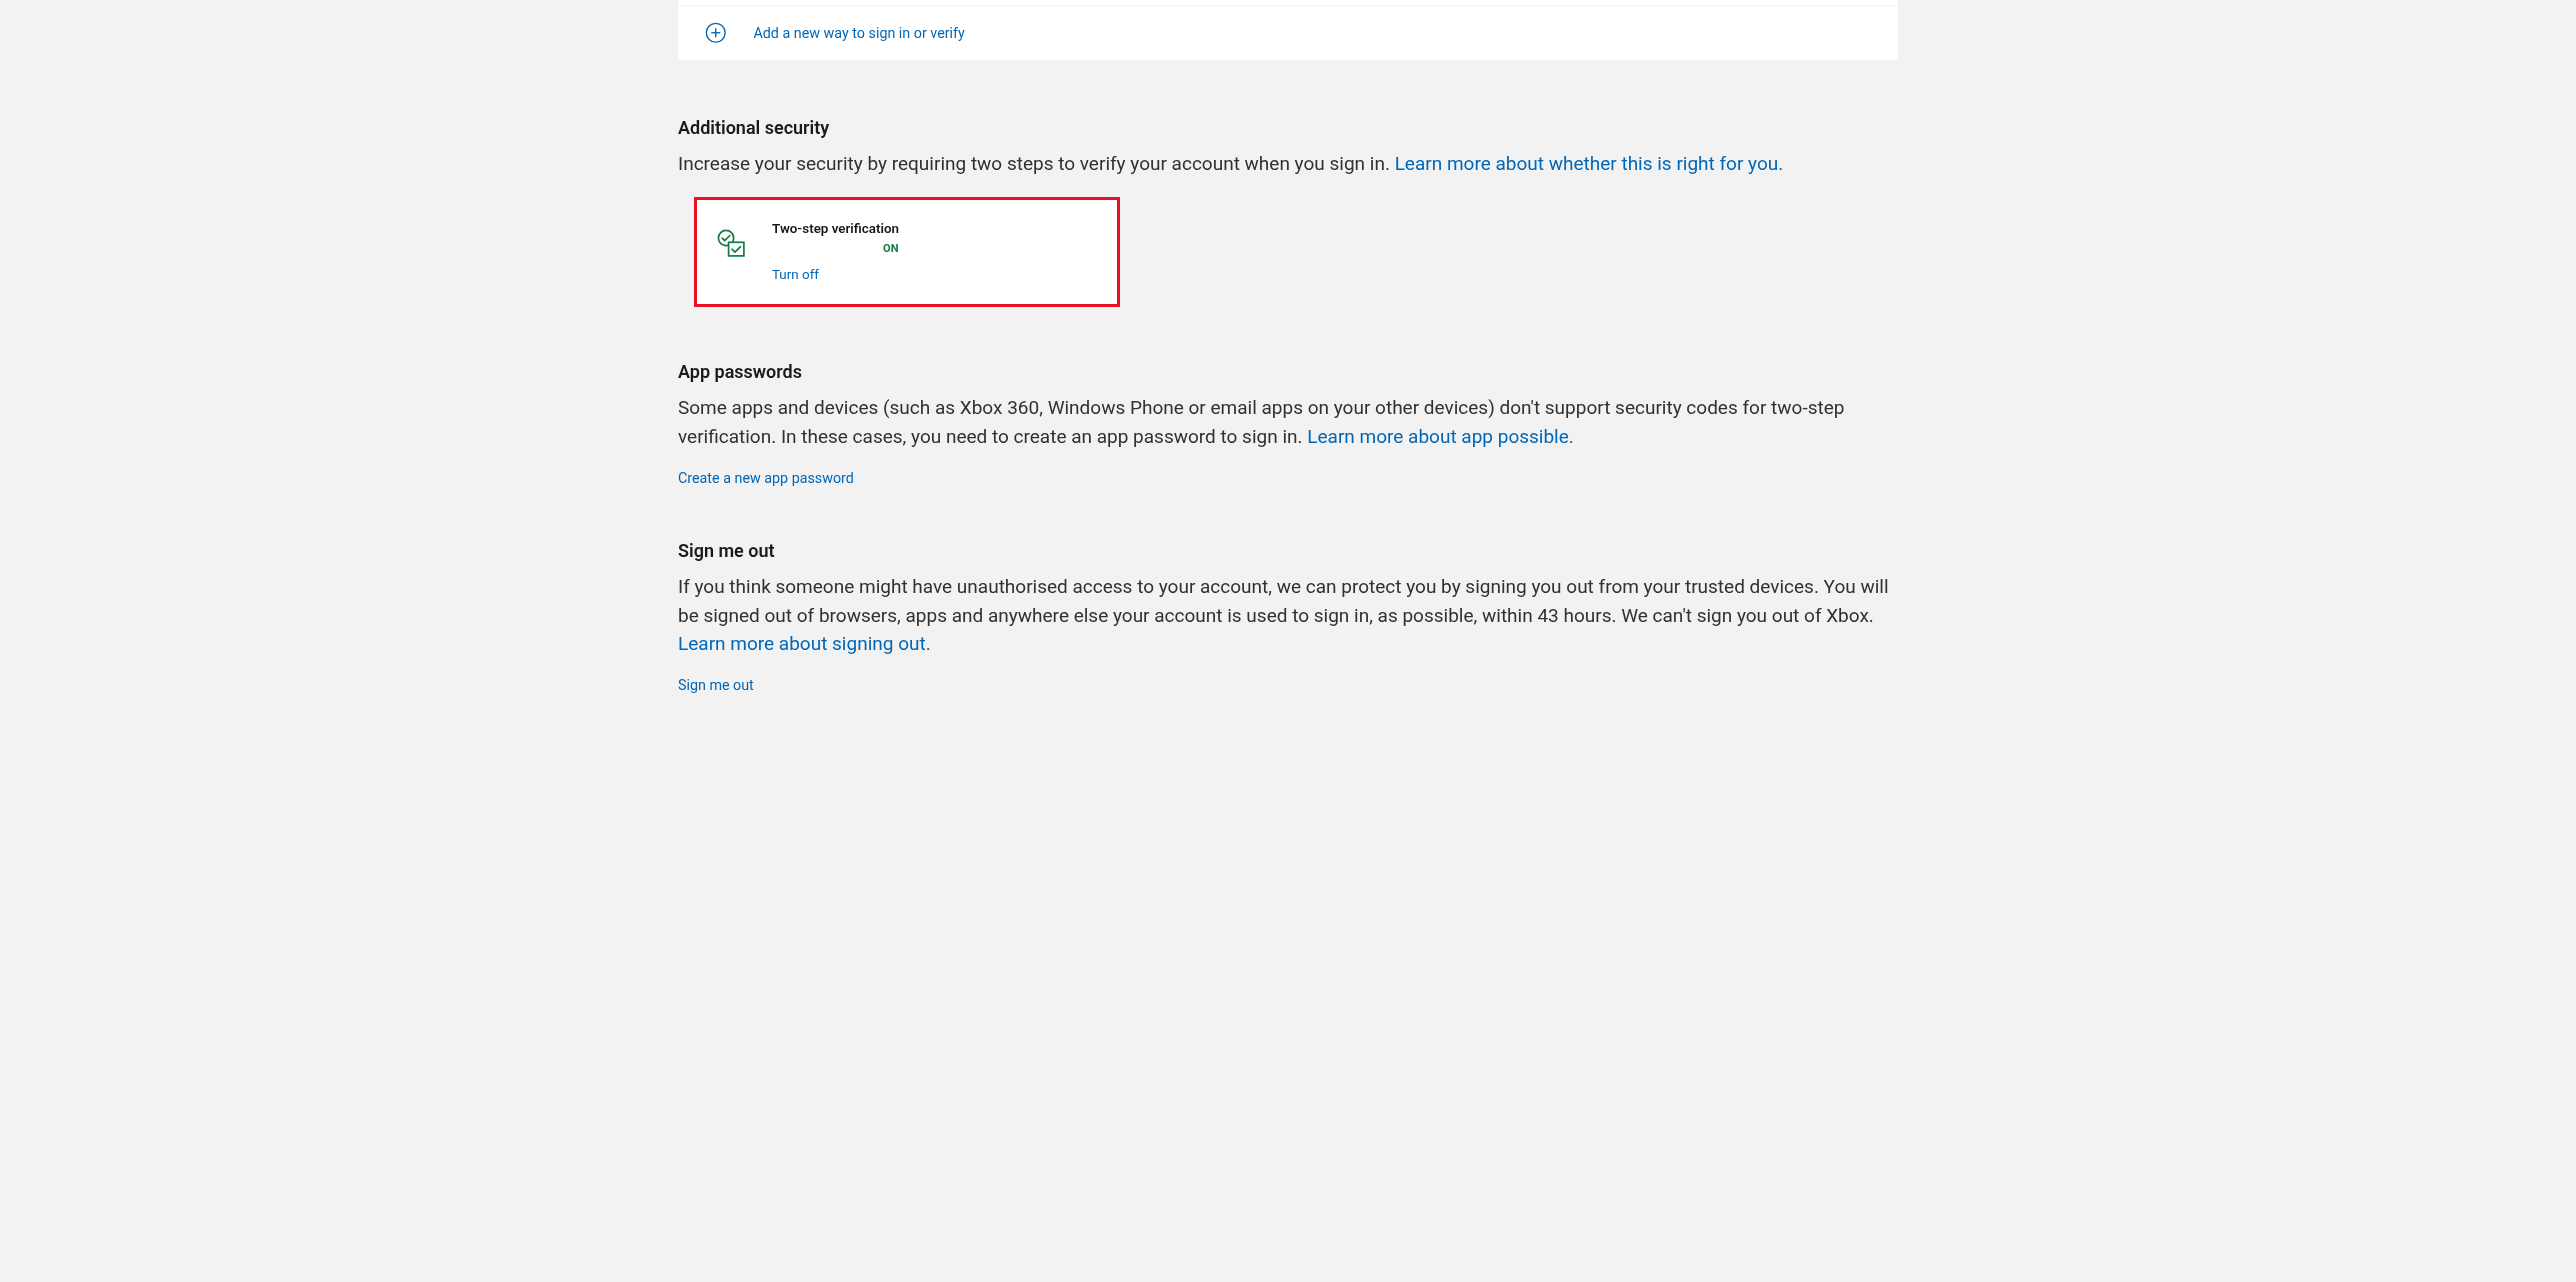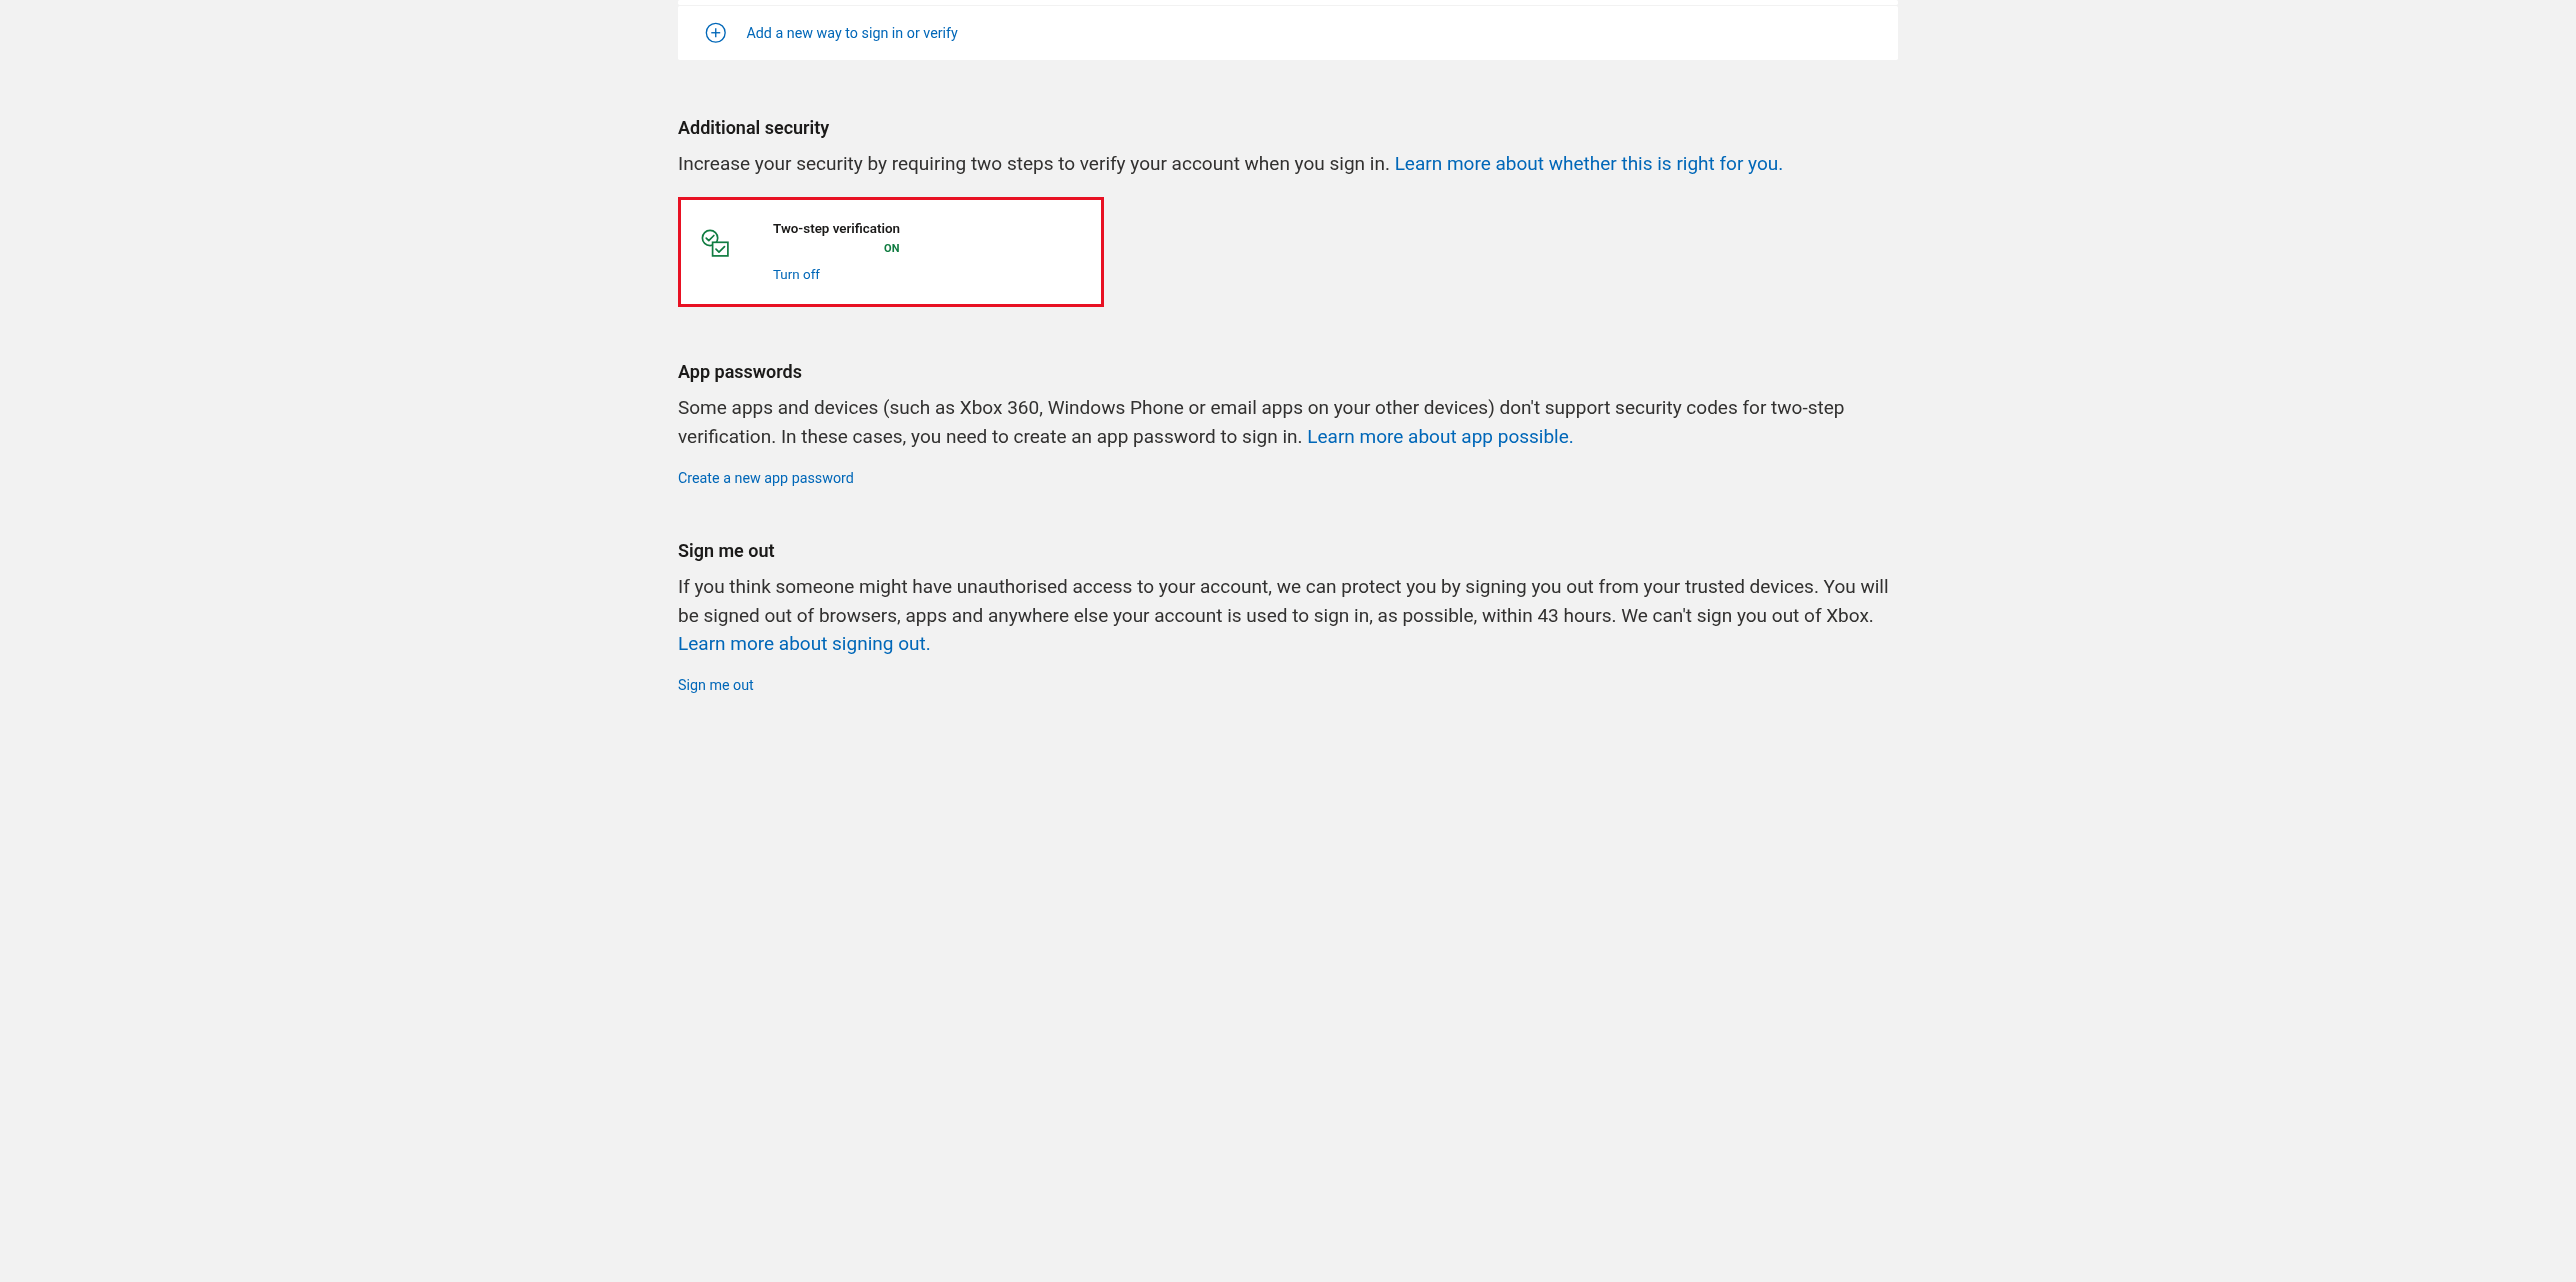--- a/index.html
+++ b/index.html
@@ -23,21 +23,21 @@
       padding-right: 20.6px;
     }
     .white-card {
       background-color: #ffffff;
       border-radius: 1.8px;
     }
     .add-signin-card {
       padding: 16px 27px;
       display: flex;
       align-items: center;
-      gap: 20px;
+      gap: 27px;
       margin-bottom: 57px;
     }
     .plus-icon {
       width: 21.5px;
       height: 21.5px;
       flex-shrink: 0;
     }
     .link {
       color: #0067b8;
       cursor: pointer;
@@ -61,23 +61,24 @@
       color: #323130;
       line-height: 1.5;
       margin-bottom: 14.3px;
     }
     .tsv-card {
       background-color: #ffffff;
       border: 3.6px solid #e81123;
       padding: 21.5px 18px;
       display: flex;
       align-items: flex-start;
-      gap: 40px;
+      gap: 23px;
       width: 426px;
       margin-top: 18px;
+      margin-left: 16px;
     }
     .tsv-icon {
       width: 34px;
       height: 34px;
       flex-shrink: 0;
       margin-top: 5.4px;
     }
     .tsv-content {
       display: flex;
       flex-direction: column;

